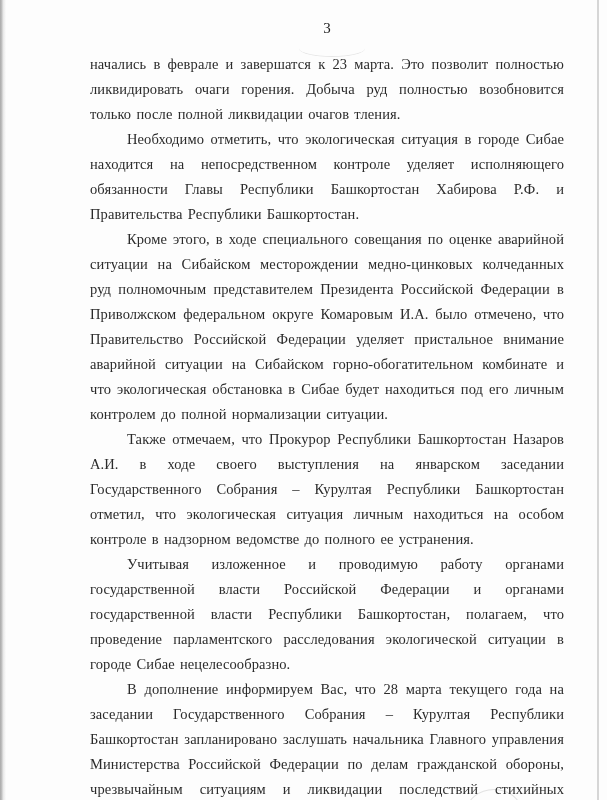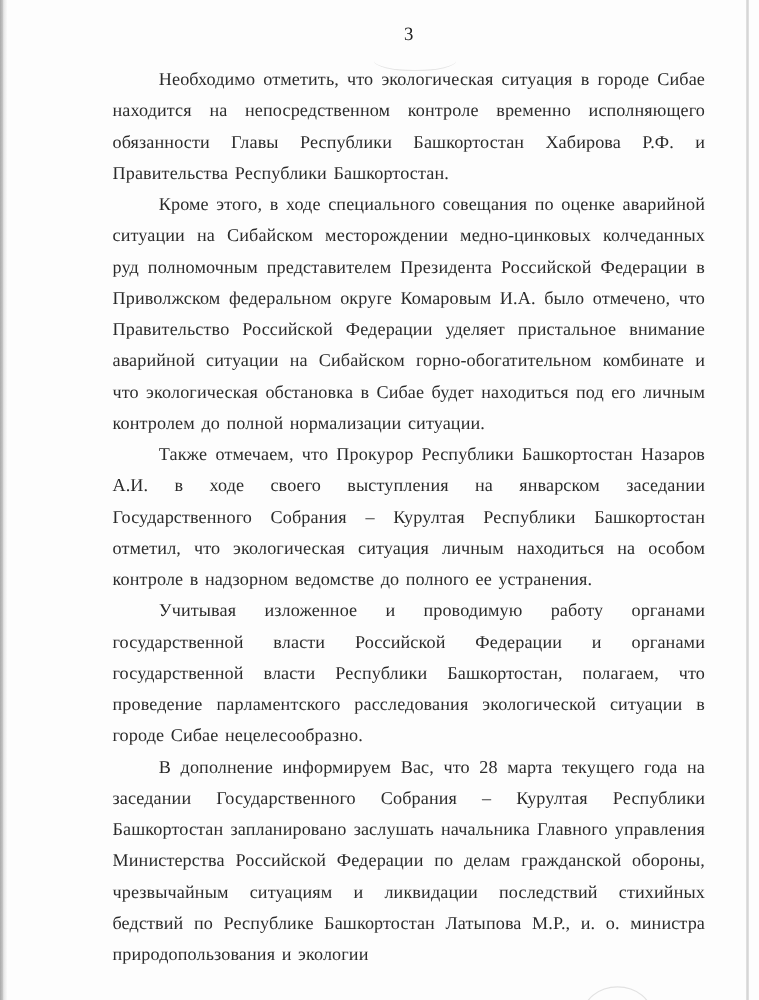--- a/index.html
+++ b/index.html
@@ -80,21 +80,22 @@
 
   <div class="scan-edge-left"></div>
   <div class="scan-edge-right"></div>
   <div class="watermark-arc"></div>
   <div class="stamp-arc-bottom"></div>
 
   <div class="content">
     <div class="page-number">3</div>
 
     <div class="body-text">
-      <p class="indent">Необходимо отметить, что экологическая ситуация в городе Сибае находится на непосредственном контроле временно исполняющего обязанности Главы Республики Башкортостан Хабирова Р.Ф. и Правительства Республики Башкортостан.</p>
+      <p>начались в феврале и завершатся к 23 марта. Это позволит полностью ликвидировать очаги горения. Добыча руд полностью возобновится только после полной ликвидации очагов тления.</p>
+      <p class="indent">Необходимо отметить, что экологическая ситуация в городе Сибае находится на непосредственном контроле уделяет исполняющего обязанности Главы Республики Башкортостан Хабирова Р.Ф. и Правительства Республики Башкортостан.</p>
       <p class="indent">Кроме этого, в ходе специального совещания по оценке аварийной ситуации на Сибайском месторождении медно-цинковых колчеданных руд полномочным представителем Президента Российской Федерации в Приволжском федеральном округе Комаровым И.А. было отмечено, что Правительство Российской Федерации уделяет пристальное внимание аварийной ситуации на Сибайском горно-обогатительном комбинате и что экологическая обстановка в Сибае будет находиться под его личным контролем до полной нормализации ситуации.</p>
       <p class="indent">Также отмечаем, что Прокурор Республики Башкортостан Назаров А.И. в ходе своего выступления на январском заседании Государственного Собрания – Курултая Республики Башкортостан отметил, что экологическая ситуация личным находиться на особом контроле в надзорном ведомстве до полного ее устранения.</p>
       <p class="indent">Учитывая изложенное и проводимую работу органами государственной власти Российской Федерации и органами государственной власти Республики Башкортостан, полагаем, что проведение парламентского расследования экологической ситуации в городе Сибае нецелесообразно.</p>
       <p class="indent">В дополнение информируем Вас, что 28 марта текущего года на заседании Государственного Собрания – Курултая Республики Башкортостан запланировано заслушать начальника Главного управления Министерства Российской Федерации по делам гражданской обороны, чрезвычайным ситуациям и ликвидации последствий стихийных бедствий по Республике Башкортостан Латыпова М.Р., и. о. министра природопользования и экологии</p>
     </div>
   </div>
 
 </div>
 
 </body></html>

